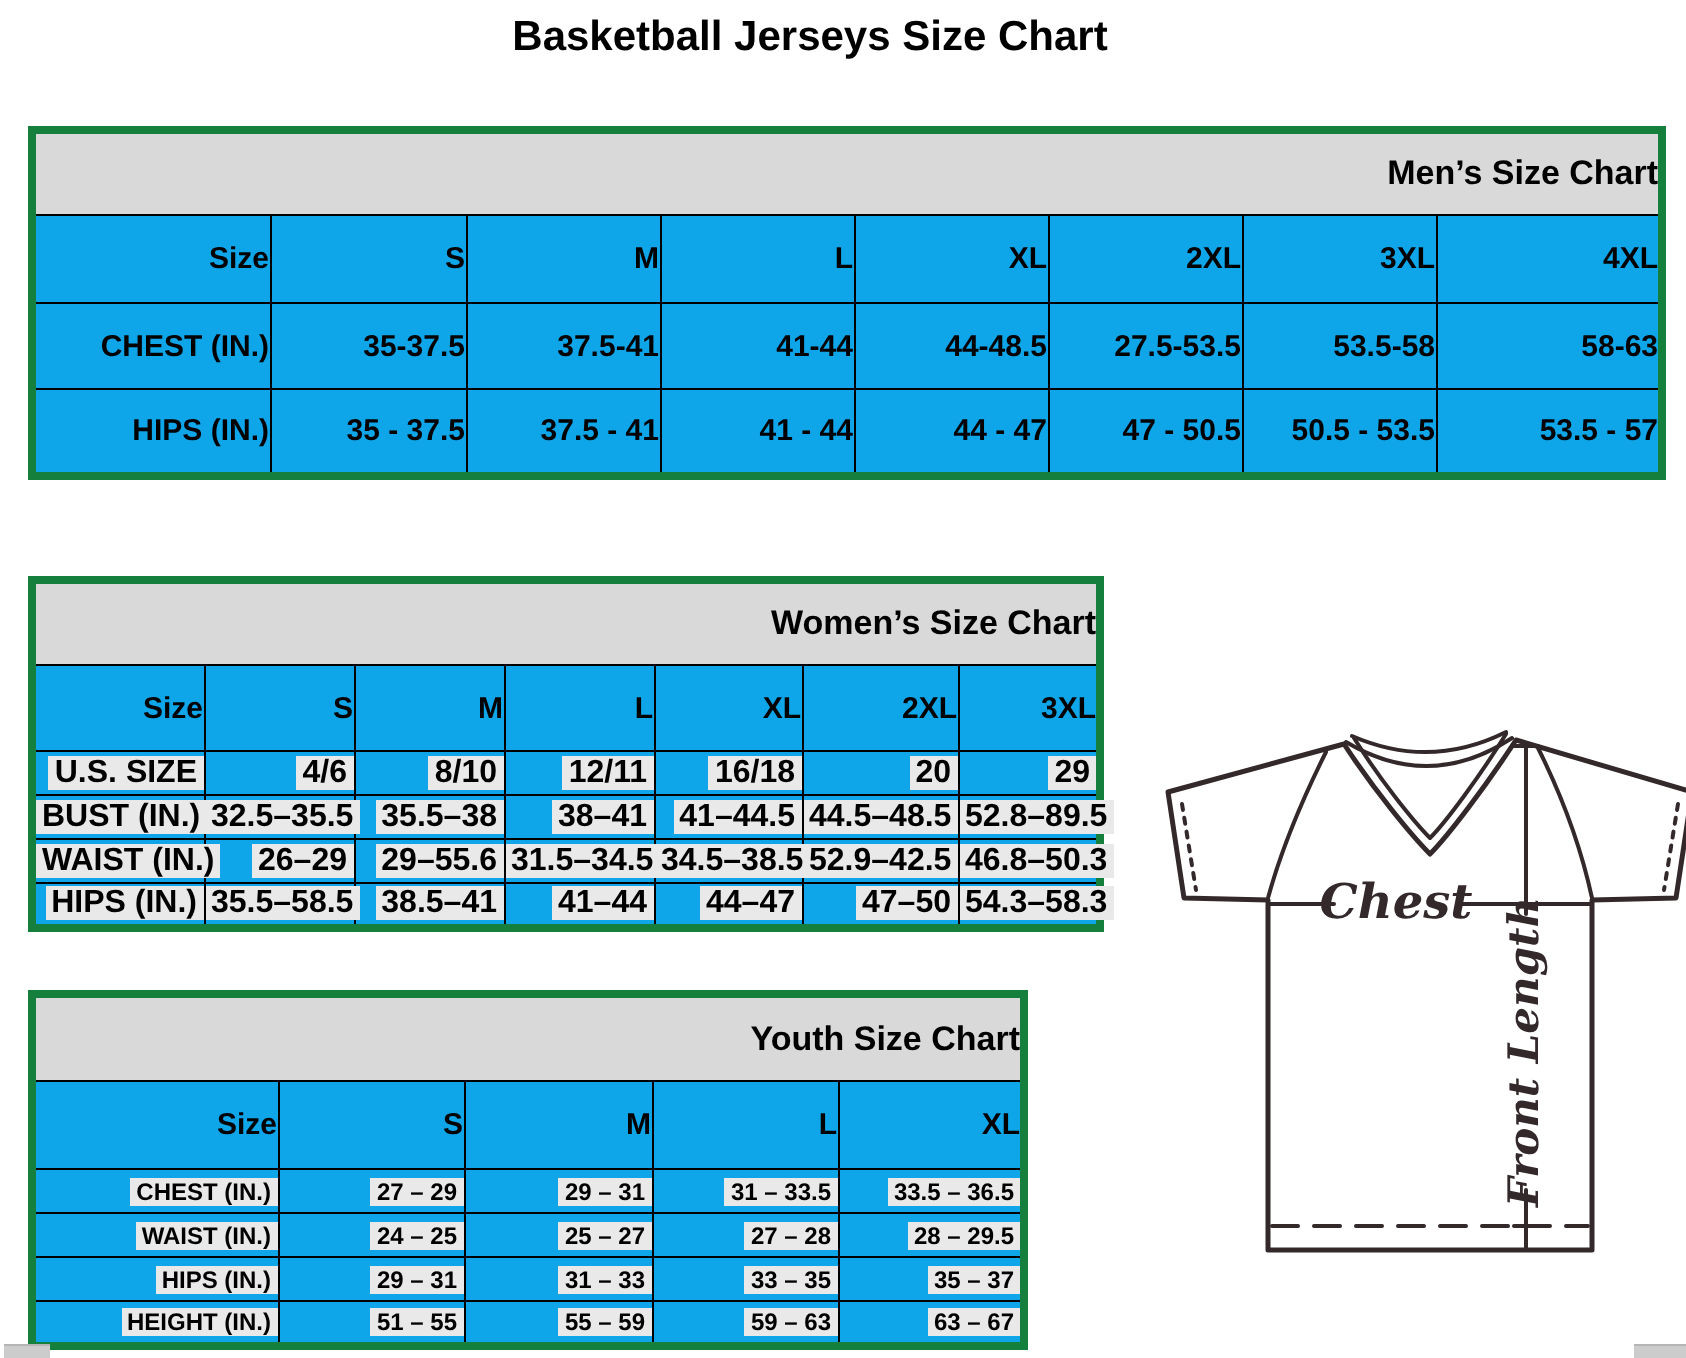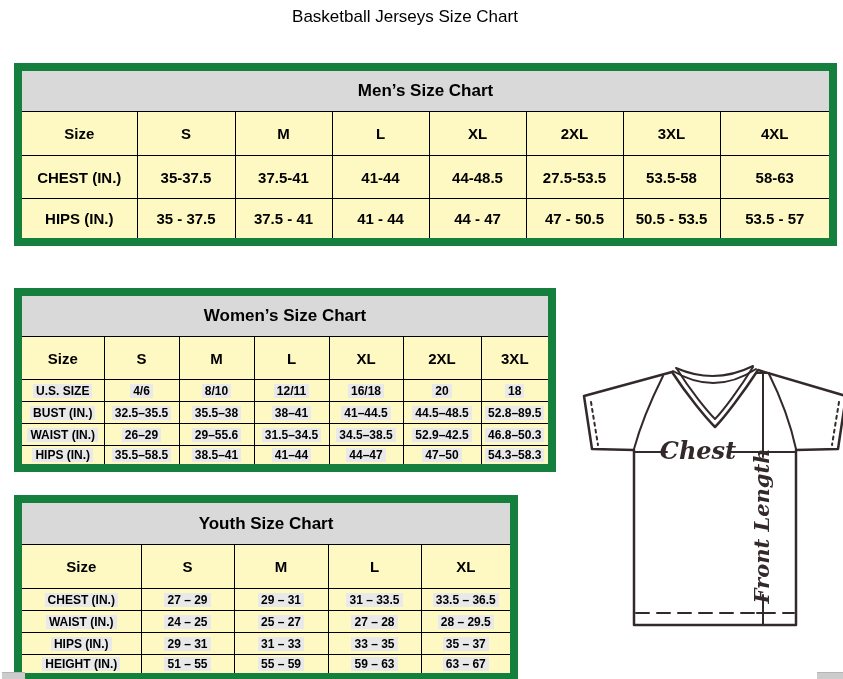--- a/index.html
+++ b/index.html
@@ -1,33 +1,33 @@
 <!DOCTYPE html>
 <html><head>
 <meta charset="utf-8">
 <style>
   html,body { margin:0; padding:0; background:#ffffff; }
   body { width:843px; height:679px; overflow:hidden; position:relative;
          font-family:"Liberation Sans", sans-serif; color:#000; }
 
   .page-title { position:absolute; top:7px; left:0; width:810px;
-                text-align:center; font-size:17px; font-weight:normal; }
+                text-align:center; font-size:21px; font-weight:bold; }
 
   table.tbl { position:absolute; border-collapse:collapse; table-layout:fixed;
-              background:#fef9c3; border:8px solid #15803d;
-              font-weight:bold; text-align:center; font-size:15px; }
+              background:#0ea5e9; border:4px solid #15803d;
+              font-weight:bold; text-align:right; font-size:15px; }
   table.tbl td, table.tbl th { border:1px solid #000; padding:0; vertical-align:middle; }
 
   tr.title-row td { background:#d9d9d9; font-size:17px; height:40px; }
   .youth tr.title-row td { height:41px; }
 
   .mens  tr.head-row { height:44px; }
   .mens  tr.data-row { height:43px; }
   .womens tr.head-row { height:43px; }
-  .womens tr.data-row { height:22px; font-size:12px;margin-top:20px; }
+  .womens tr.data-row { height:22px; font-size:16px;margin-top:20px; }
   .youth tr.head-row { height:44px; }
   .youth tr.data-row { height:22px; font-size:12px; }
 
   .hl { background:#e9e9e9; padding:0 3px; white-space:nowrap; }
 
   .jersey-wrap { position:absolute; left:572px; top:360px; width:290px; height:315px; }
 
   .frag { position:absolute; height:6px; background:#cccccc; border-top:1px solid #b5b5b5; }
   .frag-left  { left:2px;   top:672px; width:23px; }
   .frag-right { left:817px; top:672px; width:26px; }
@@ -108,21 +108,21 @@
     <th>2XL</th>
     <th>3XL</th>
   </tr>
   <tr class="data-row">
     <td><span class="hl">U.S. SIZE</span></td>
     <td><span class="hl">4/6</span></td>
     <td><span class="hl">8/10</span></td>
     <td><span class="hl">12/11</span></td>
     <td><span class="hl">16/18</span></td>
     <td><span class="hl">20</span></td>
-    <td><span class="hl">18</span></td>
+    <td><span class="hl">29</span></td>
   </tr>
   <tr class="data-row">
     <td><span class="hl">BUST (IN.)</span></td>
     <td><span class="hl">32.5–35.5</span></td>
     <td><span class="hl">35.5–38</span></td>
     <td><span class="hl">38–41</span></td>
     <td><span class="hl">41–44.5</span></td>
     <td><span class="hl">44.5–48.5</span></td>
     <td><span class="hl">52.8–89.5</span></td>
   </tr>

